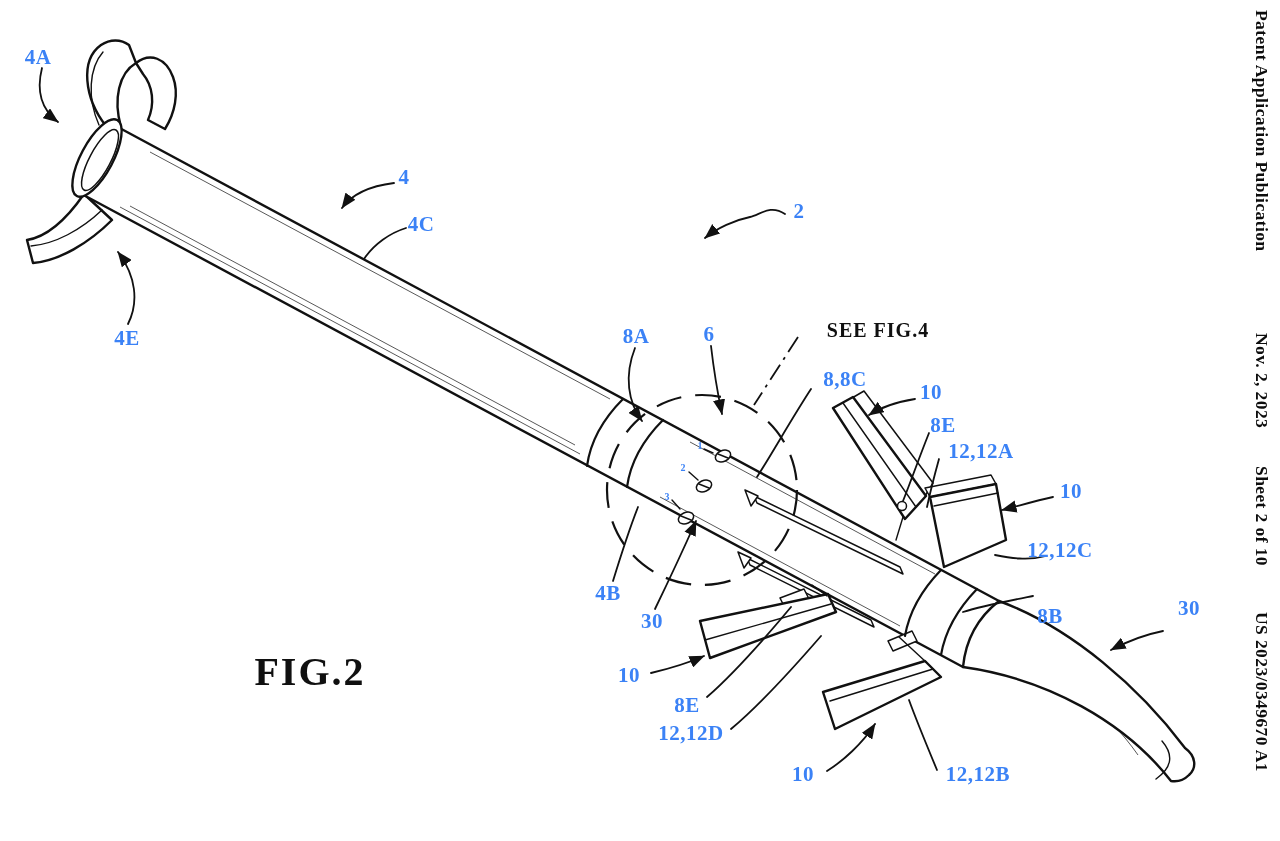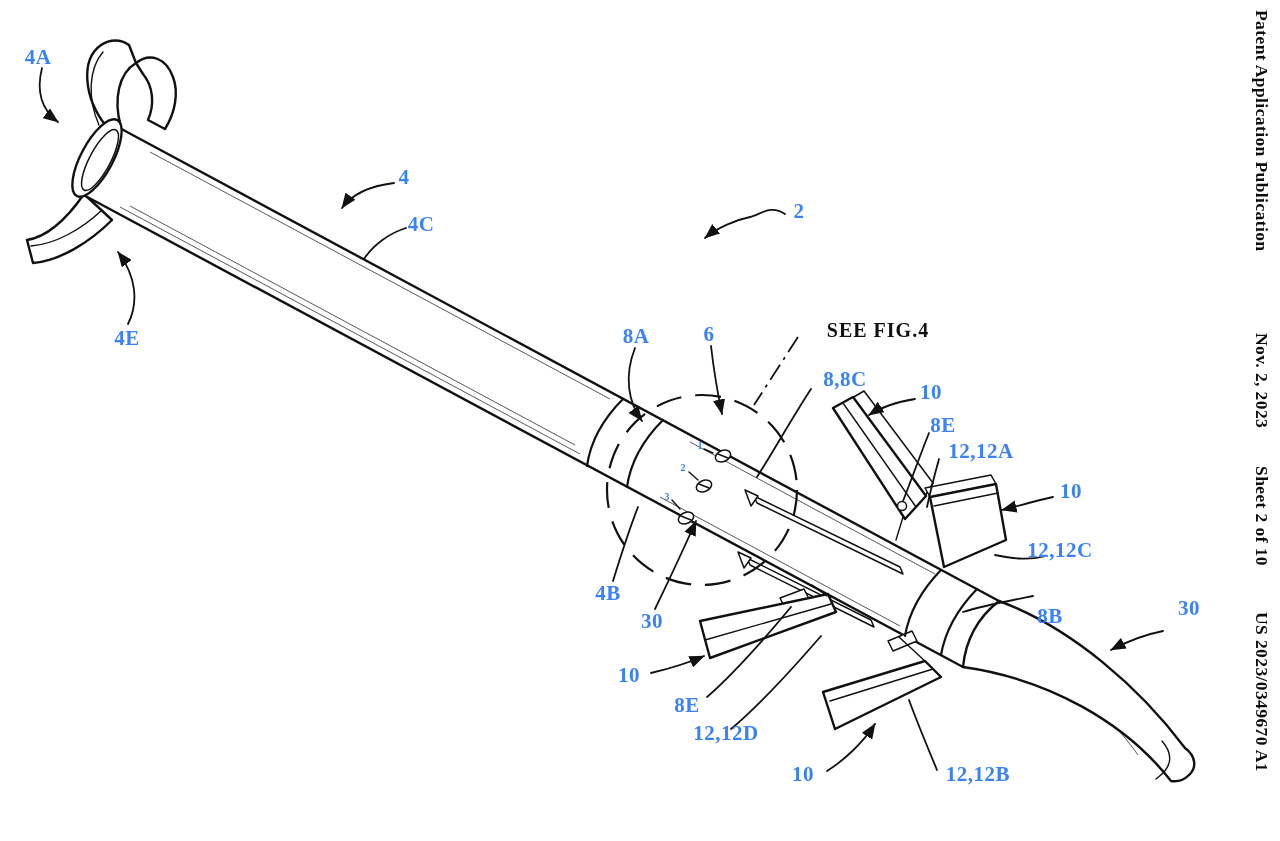--- a/index.html
+++ b/index.html
@@ -172,28 +172,29 @@
       <div class="ref-label" style="left: 943px; top: 425px;">8E</div>
       <div class="ref-label" style="left: 981px; top: 451px; text-align: center;">12,12A</div>
       <div class="ref-label" style="left: 1071px; top: 491px;">10</div>
       <div class="ref-label" style="left: 1060px; top: 550px;">12,12C</div>
       <div class="ref-label" style="left: 1050px; top: 600px; margin-top: 16px;">8B</div>
       <div class="ref-label" style="left: 1181px; top: 608px; margin-left: 8px;">30</div>
       <div class="ref-label" style="left: 608px; top: 593px;">4B</div>
       <div class="ref-label" style="left: 652px; top: 621px;">30</div>
       <div class="ref-label" style="left: 629px; top: 675px;">10</div>
       <div class="ref-label" style="left: 687px; top: 705px;">8E</div>
-      <div class="ref-label" style="left: 726px; top: 733px;">12,12D</div>
+      <div class="ref-label" style="left: 691px; top: 733px;">12,12D</div>
       <div class="ref-label" style="left: 803px; top: 774px;">10</div>
       <div class="ref-label" style="left: 978px; top: 774px;">12,12B</div>
       <div class="ref-label tiny" style="left: 700px; top: 445px;">1</div>
       <div class="ref-label tiny" style="left: 683px; top: 467px;">2</div>
       <div class="ref-label tiny" style="left: 667px; top: 496px;">3</div>
     </div>
 
+  <div class="fig-title" style="left:310px;top:671px">FIG.2</div>
 
   <div class="see-note" style="left:878px;top:330px">SEE  FIG.4</div>
 
   <div class="side-header">
     <span style="top:10px">Patent Application Publication</span>
     <span style="top:333px">Nov. 2, 2023</span>
     <span style="top:466px">Sheet 2 of 10</span>
     <span style="top:612px">US 2023/0349670 A1</span>
   </div>
 

